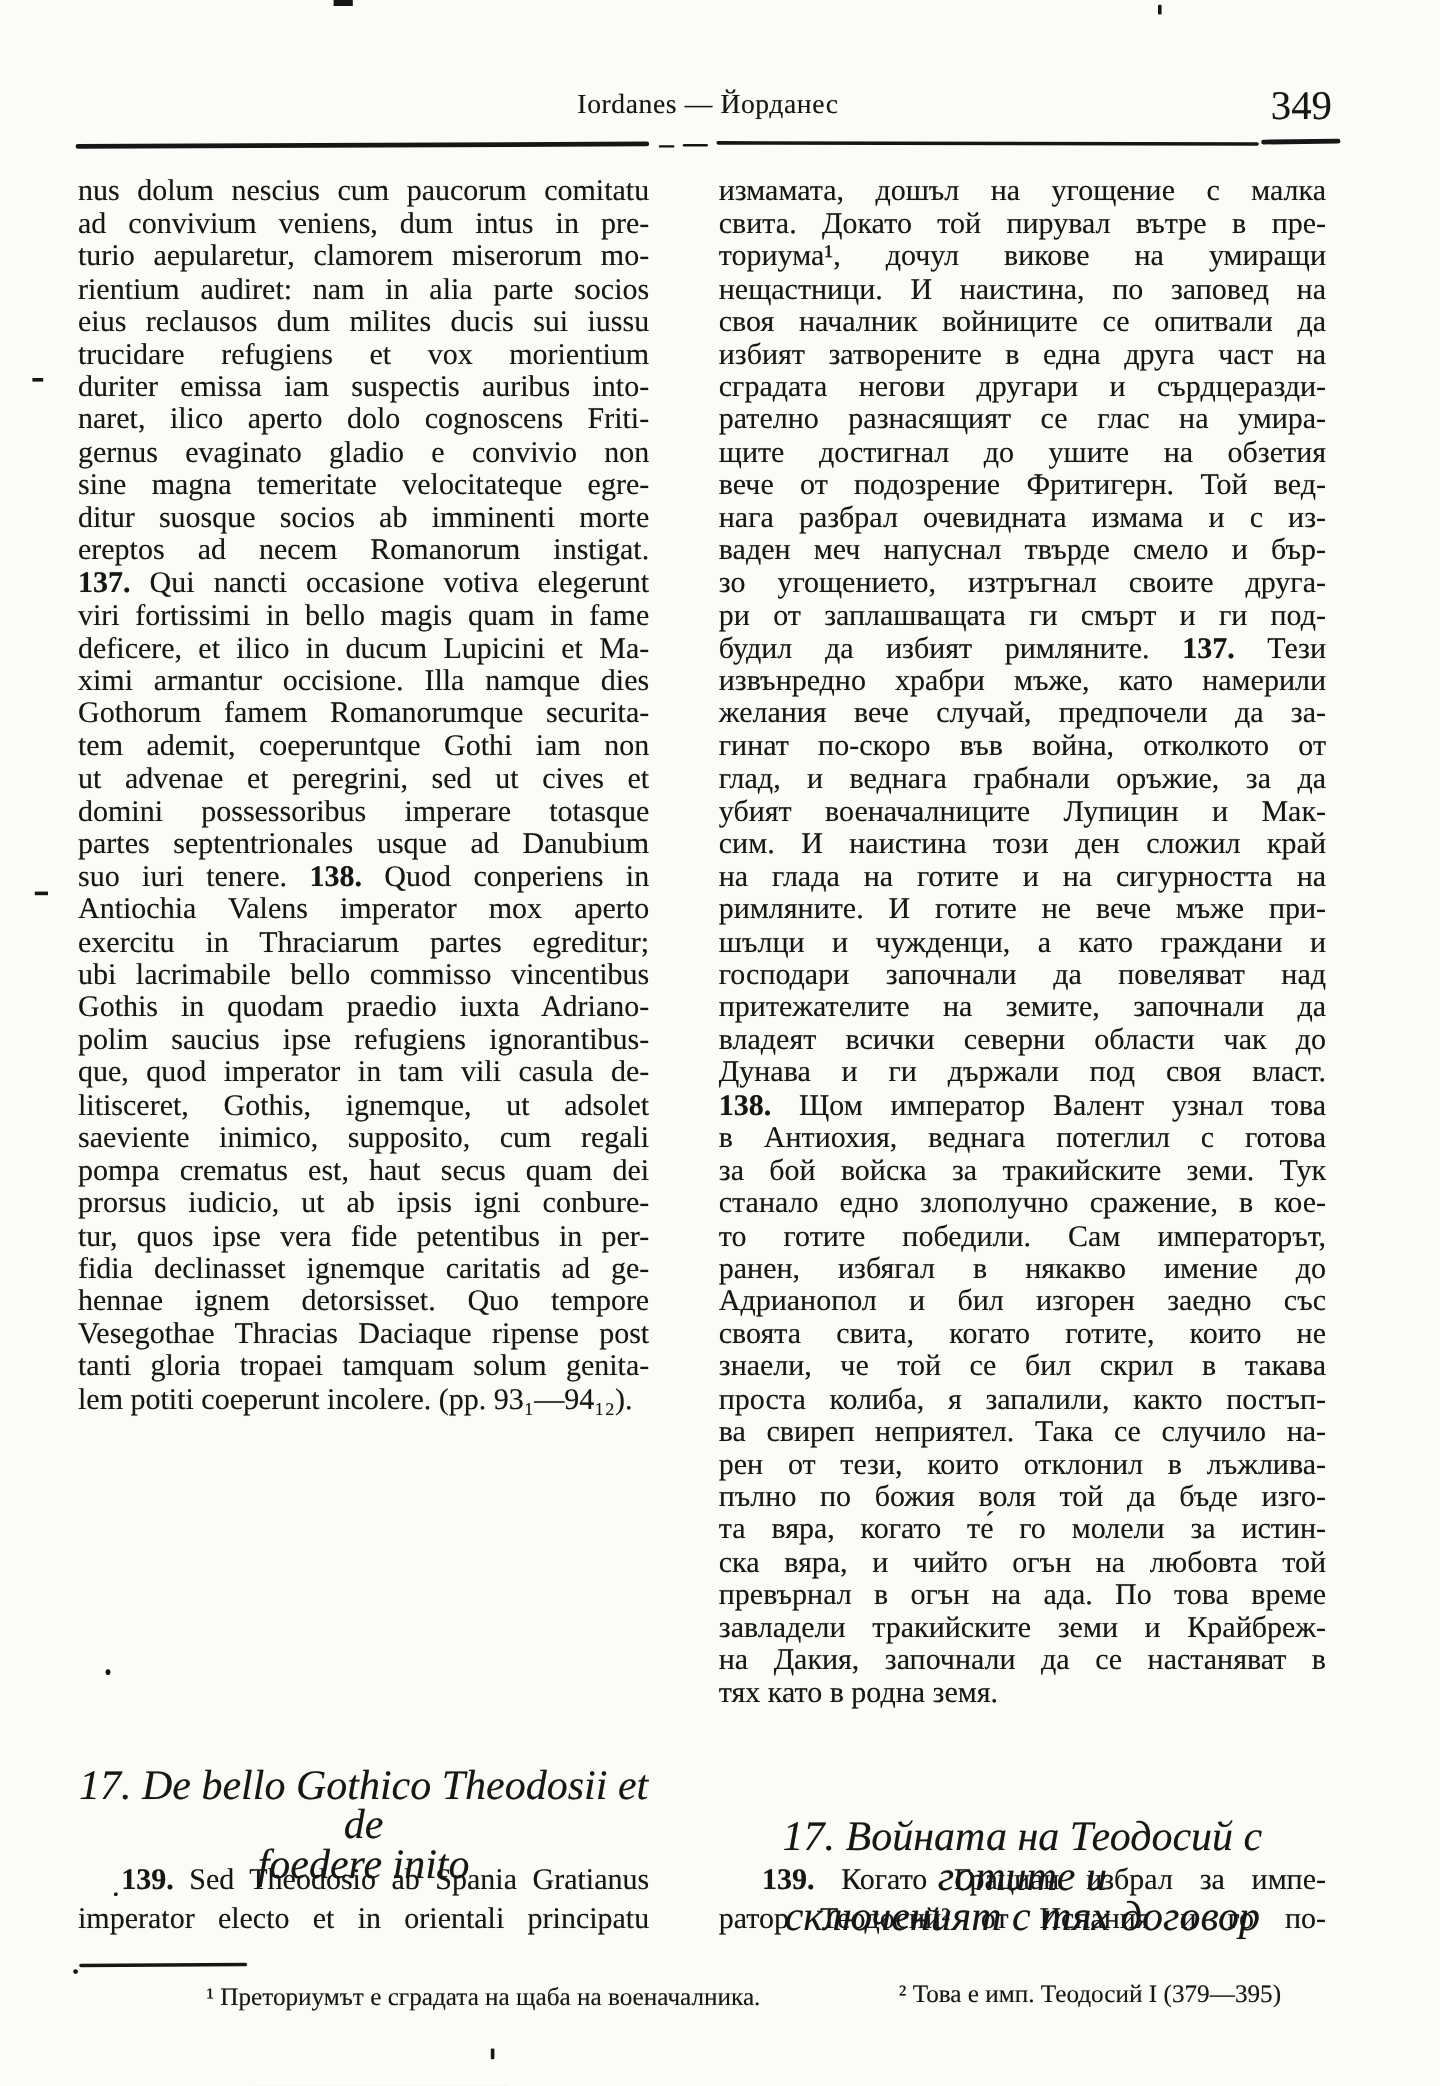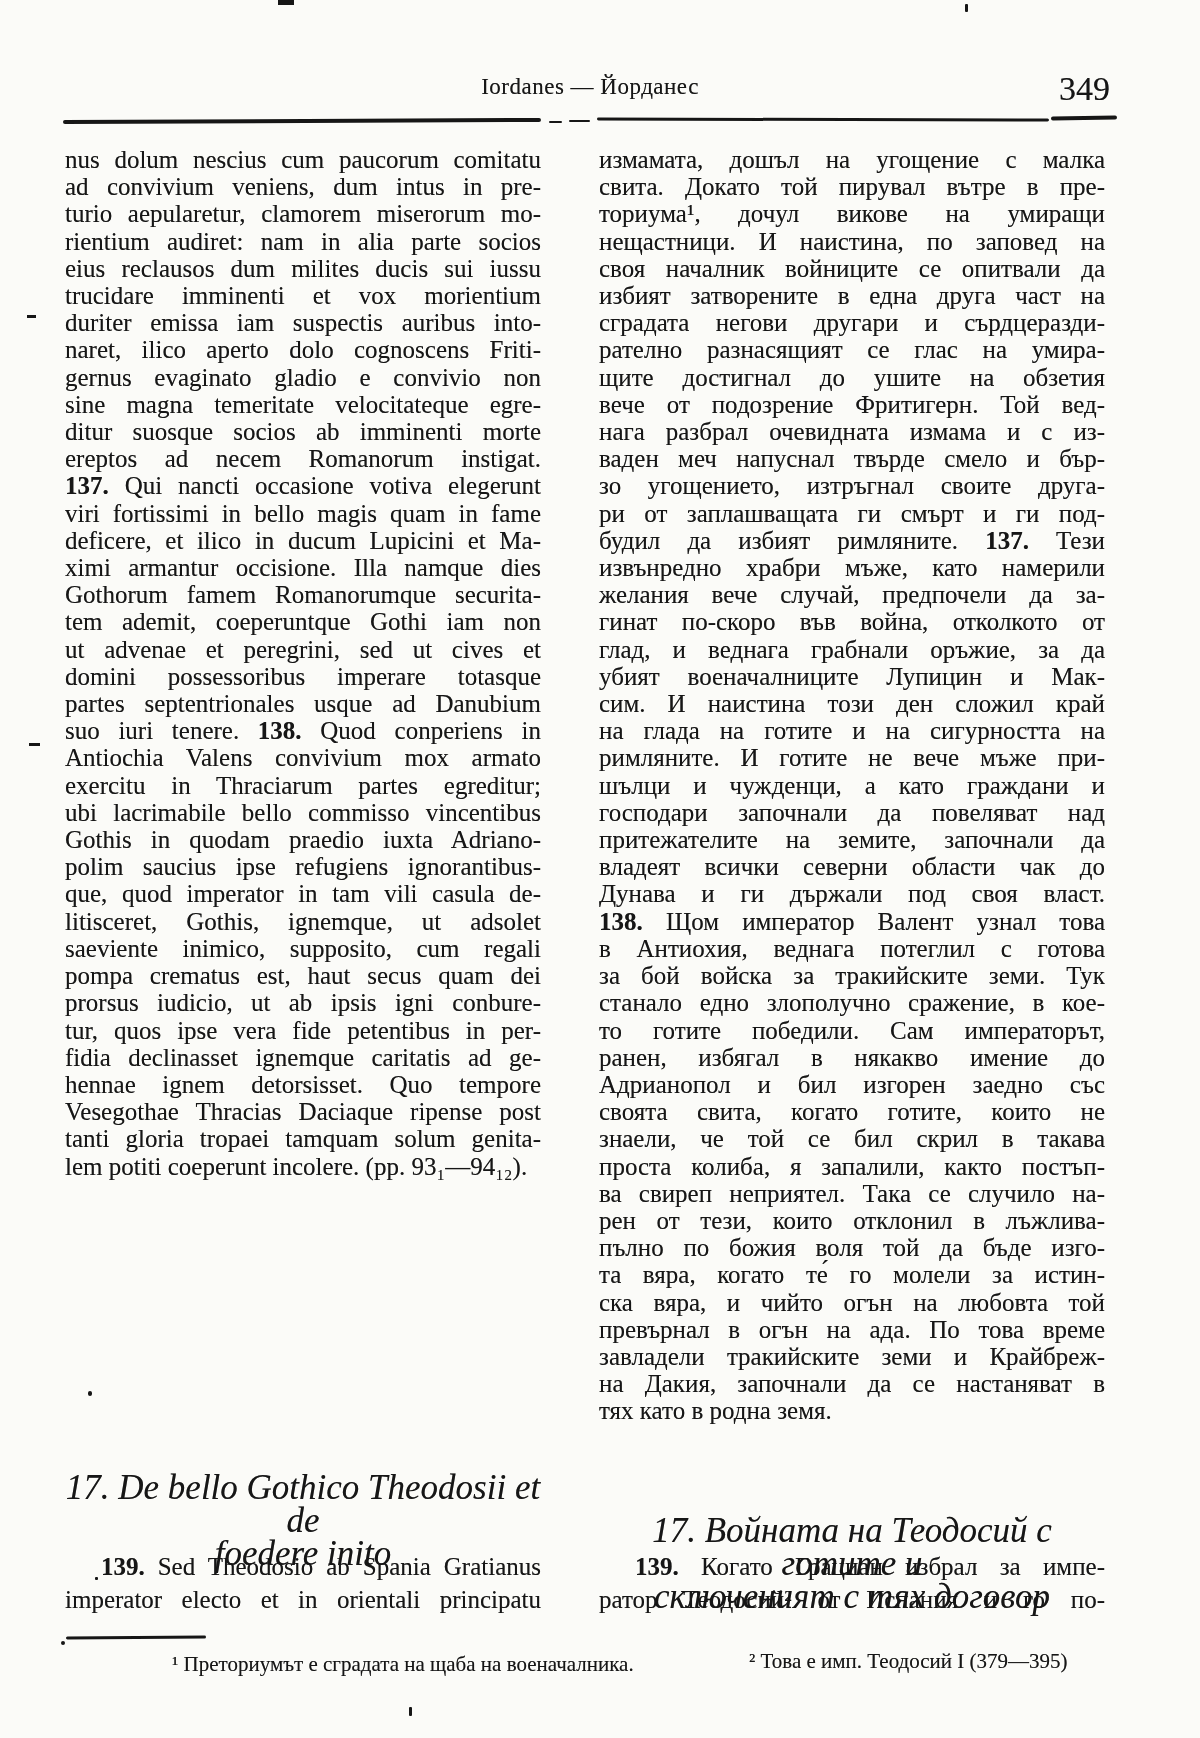--- a/index.html
+++ b/index.html
@@ -61,38 +61,38 @@
   <div class="rule rule-b2"></div>
   <div class="rule rule-c"></div>
   <div class="rule rule-d"></div>
 
   <section class="col col-left body-col">
       <div class="line">nus dolum nescius cum paucorum comitatu</div>
       <div class="line">ad convivium veniens, dum intus in pre-</div>
       <div class="line">turio aepularetur, clamorem miserorum mo-</div>
       <div class="line">rientium audiret: nam in alia parte socios</div>
       <div class="line">eius reclausos dum milites ducis sui iussu</div>
-      <div class="line">trucidare imminenti et vox morientium</div>
+      <div class="line">trucidare refugiens et vox morientium</div>
       <div class="line">duriter emissa iam suspectis auribus into-</div>
       <div class="line">naret, ilico aperto dolo cognoscens Friti-</div>
       <div class="line">gernus evaginato gladio e convivio non</div>
       <div class="line">sine magna temeritate velocitateque egre-</div>
       <div class="line">ditur suosque socios ab imminenti morte</div>
       <div class="line">ereptos ad necem Romanorum instigat.</div>
       <div class="line"><b>137.</b> Qui nancti occasione votiva elegerunt</div>
       <div class="line">viri fortissimi in bello magis quam in fame</div>
       <div class="line">deficere, et ilico in ducum Lupicini et Ma-</div>
       <div class="line">ximi armantur occisione. Illa namque dies</div>
       <div class="line">Gothorum famem Romanorumque securita-</div>
       <div class="line">tem ademit, coeperuntque Gothi iam non</div>
       <div class="line">ut advenae et peregrini, sed ut cives et</div>
       <div class="line">domini possessoribus imperare totasque</div>
       <div class="line">partes septentrionales usque ad Danubium</div>
       <div class="line">suo iuri tenere. <b>138.</b> Quod conperiens in</div>
-      <div class="line">Antiochia Valens convivium mox armato</div>
+      <div class="line">Antiochia Valens imperator mox aperto</div>
       <div class="line">exercitu in Thraciarum partes egreditur;</div>
       <div class="line">ubi lacrimabile bello commisso vincentibus</div>
       <div class="line">Gothis in quodam praedio iuxta Adriano-</div>
       <div class="line">polim saucius ipse refugiens ignorantibus-</div>
       <div class="line">que, quod imperator in tam vili casula de-</div>
       <div class="line">litisceret, Gothis, ignemque, ut adsolet</div>
       <div class="line">saeviente inimico, supposito, cum regali</div>
       <div class="line">pompa crematus est, haut secus quam dei</div>
       <div class="line">prorsus iudicio, ut ab ipsis igni conbure-</div>
       <div class="line">tur, quos ipse vera fide petentibus in per-</div>

